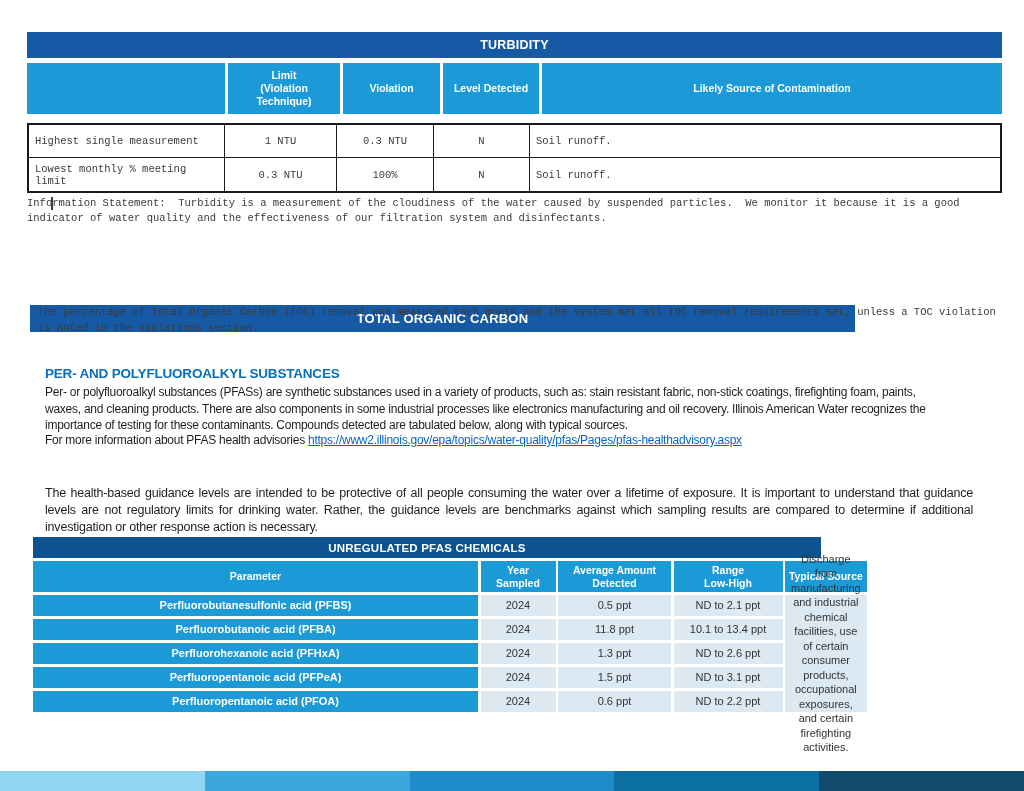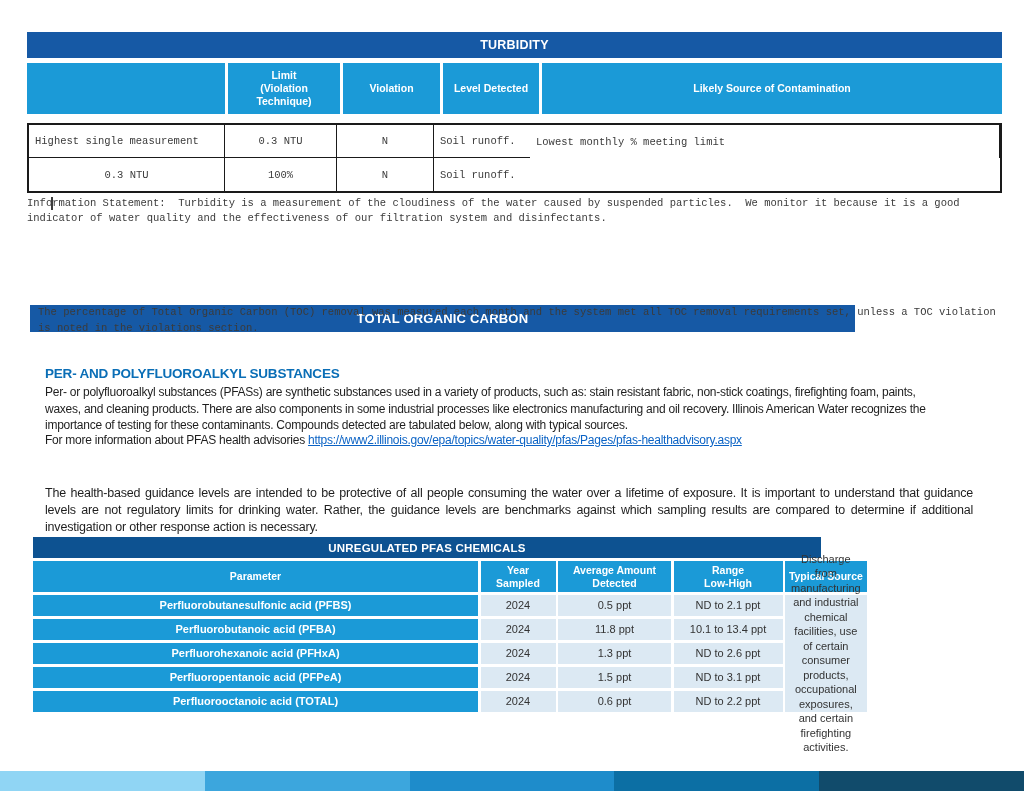--- a/index.html
+++ b/index.html
@@ -114,20 +114,21 @@
         </div>
       <div class="hcell">
           <span>Level Detected</span>
         </div>
       <div class="hcell">
           <span>Likely Source of Contamination</span>
         </div>
     </div>
     <div class="turb-body">
       <div class="bcell mono">Highest single measurement</div>
+      <div class="bcell mono center">1 NTU</div>
       <div class="bcell mono center">0.3 NTU</div>
       <div class="bcell mono center">N</div>
       <div class="bcell mono last-col">Soil runoff.</div>
 
       <div class="bcell mono last-row">Lowest monthly % meeting limit</div>
       <div class="bcell mono center last-row">0.3 NTU</div>
       <div class="bcell mono center last-row">100%</div>
       <div class="bcell mono center last-row">N</div>
       <div class="bcell mono last-col last-row">Soil runoff.</div>
     </div>
@@ -187,21 +188,21 @@
       <div class="param">Perfluorohexanoic acid (PFHxA)</div>
       <div class="dcell">2024</div>
       <div class="dcell">1.3 ppt</div>
       <div class="dcell">ND to 2.6 ppt</div>
 
       <div class="param">Perfluoropentanoic acid (PFPeA)</div>
       <div class="dcell">2024</div>
       <div class="dcell">1.5 ppt</div>
       <div class="dcell">ND to 3.1 ppt</div>
 
-      <div class="param">Perfluorooctanoic acid (TOTAL)</div>
+      <div class="param">Perfluoropentanoic acid (PFOA)</div>
       <div class="dcell">2024</div>
       <div class="dcell">0.6 ppt</div>
       <div class="dcell">ND to 2.2 ppt</div>
     </div>
   </div>
 
   <div class="footer">
     <div class="seg" style="background: rgb(144, 213, 244);"></div>
     <div class="seg" style="background: rgb(60, 166, 221);"></div>
     <div class="seg" style="background: rgb(30, 140, 203);"></div>

